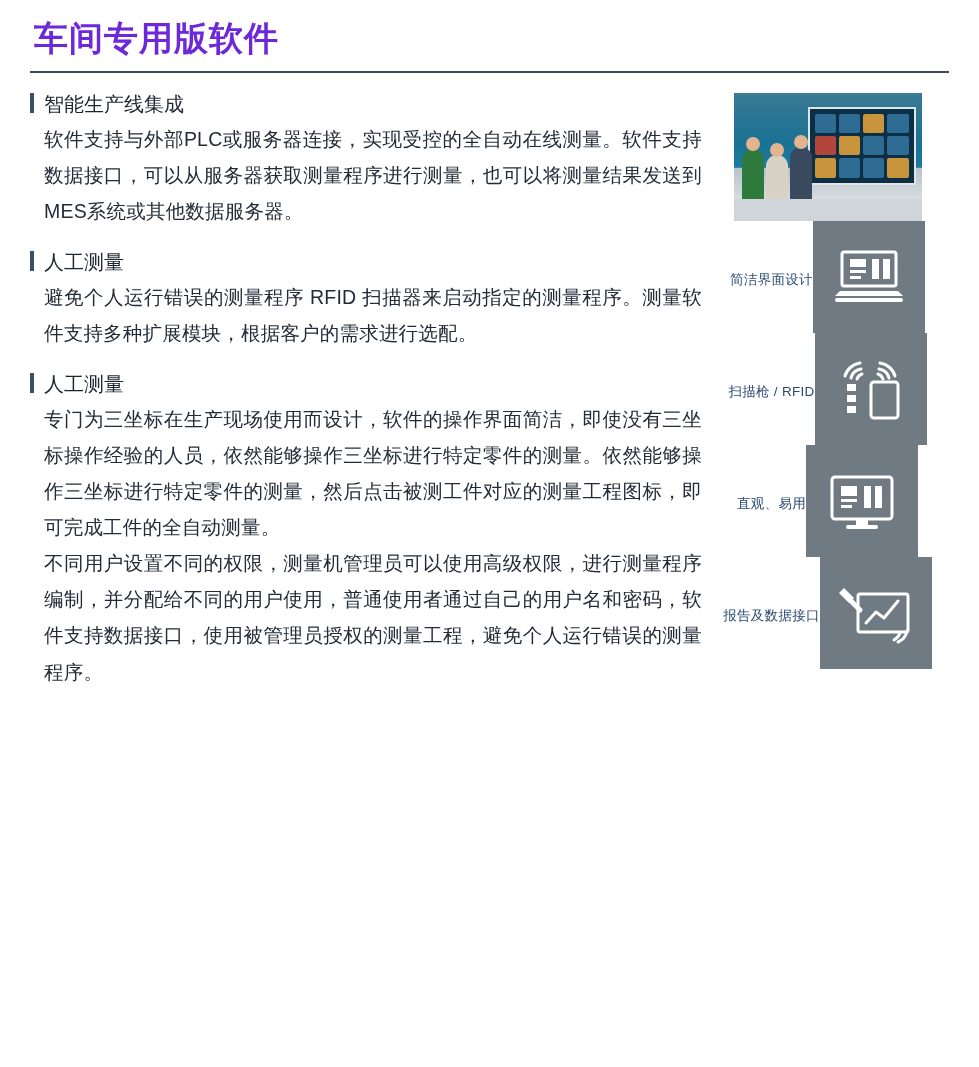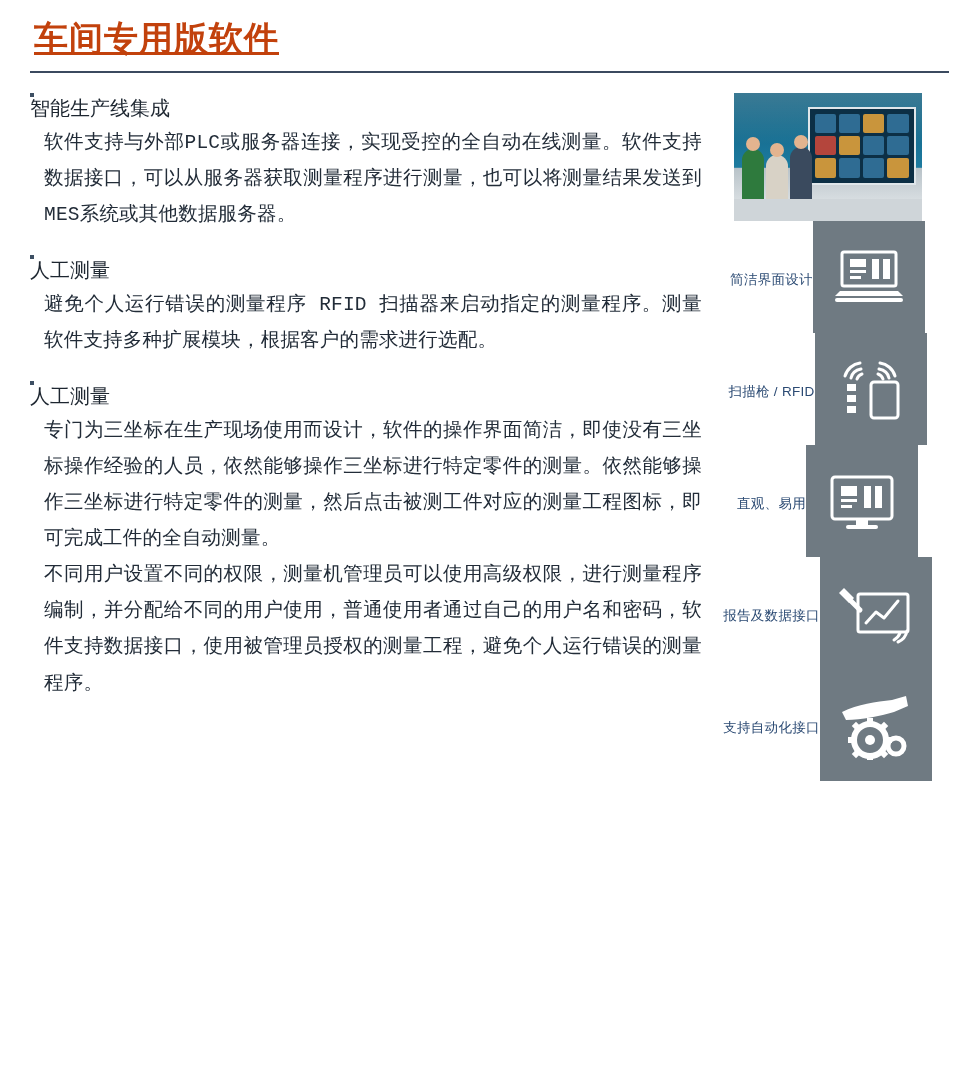--- a/index.html
+++ b/index.html
@@ -20,26 +20,25 @@
     width: 979px;
     height: 1067px;
     box-sizing: border-box;
     padding: 0 30px;
   }
 
   
   .page-title {
     font-size: 34px;
     font-weight: bold;
-    color: #c2410c;
+    color: #6d28d9;
     letter-spacing: 1px;
     padding-top: 18px;
     padding-left: 4px;
     line-height: 1.2;
-    text-decoration: underline;
   }
   .title-rule {
     margin-top: 12px;
     height: 2px;
     background: #3b4a5f;
     width: 919px;
   }
 
   
   .content {
@@ -61,42 +60,40 @@
   }
 
   
   .section {
     margin-bottom: 22px;
   }
   .section-head {
     display: flex;
     align-items: flex-start;
     margin-bottom: 6px;
-    flex-direction: column;
   }
   .bar {
     width: 4px;
     height: 20px;
     background: #3d4f63;
     margin-right: 10px;
     flex: 0 0 4px;
   }
   .section-title {
     font-size: 20px;
     color: #1d2630;
     line-height: 1.1;
   }
   .para {
     font-size: 19.5px;
     line-height: 1.85;
     color: #222c38;
     margin: 0 0 0 14px;
     text-align: justify;
     letter-spacing: 0.2px;
-    font-family: Liberation Mono, monospace;
   }
   .para + .para {
     margin-top: 0;
   }
 
   
   .thumb-photo {
     width: 188px;
     height: 128px;
     background: linear-gradient(180deg, #1f6d8f 0%, #2b87ab 45%, #cfd6da 46%, #e3e7ea 100%);
@@ -307,37 +304,16 @@
             <rect x="22" y="14" width="50" height="38" rx="2" fill="none" stroke="#ffffff" stroke-width="3"></rect>
             <polyline points="30,43 40,32 48,38 62,21" fill="none" stroke="#ffffff" stroke-width="3" stroke-linecap="round" stroke-linejoin="round"></polyline>
             <path d="M8 8 L18 18 L13 23 L3 13 Z" fill="#ffffff"></path>
             <path d="M14 20 L24 30" stroke="#ffffff" stroke-width="5" stroke-linecap="round"></path>
             <path d="M58 60 C61 58, 63 56, 64 53" stroke="#ffffff" stroke-width="3" fill="none" stroke-linecap="round"></path>
             <path d="M62 62 C67 60, 70 56, 71 51" stroke="#ffffff" stroke-width="3" fill="none" stroke-linecap="round"></path>
           </svg>
         </div>
       </div>
 
-      <div class="rc-item">
-        <div class="caption">支持自动化接口</div>
-        <div class="icon-tile">
-          <svg width="80" height="70" viewBox="0 0 80 70" fill="none">
-            <path d="M6 22 C22 14, 40 12, 56 10 L70 6 L72 16 L58 22 C44 26, 26 30, 10 30 Z" fill="#ffffff"></path>
-            <circle cx="34" cy="50" r="16" fill="none" stroke="#ffffff" stroke-width="6"></circle>
-            <circle cx="34" cy="50" r="5" fill="#ffffff"></circle>
-            <g fill="#ffffff">
-              <rect x="31" y="28" width="6" height="7"></rect>
-              <rect x="31" y="65" width="6" height="7"></rect>
-              <rect x="12" y="47" width="7" height="6"></rect>
-              <rect x="49" y="47" width="7" height="6"></rect>
-              <rect x="17" y="33" width="6" height="6" transform="rotate(-45 20 36)"></rect>
-              <rect x="45" y="33" width="6" height="6" transform="rotate(45 48 36)"></rect>
-              <rect x="17" y="61" width="6" height="6" transform="rotate(45 20 64)"></rect>
-              <rect x="45" y="61" width="6" height="6" transform="rotate(-45 48 64)"></rect>
-            </g>
-            <circle cx="60" cy="56" r="8" fill="none" stroke="#ffffff" stroke-width="5"></circle>
-          </svg>
-        </div>
-      </div>
 
     </div>
   </div>
 </div>
 
 </body></html>

